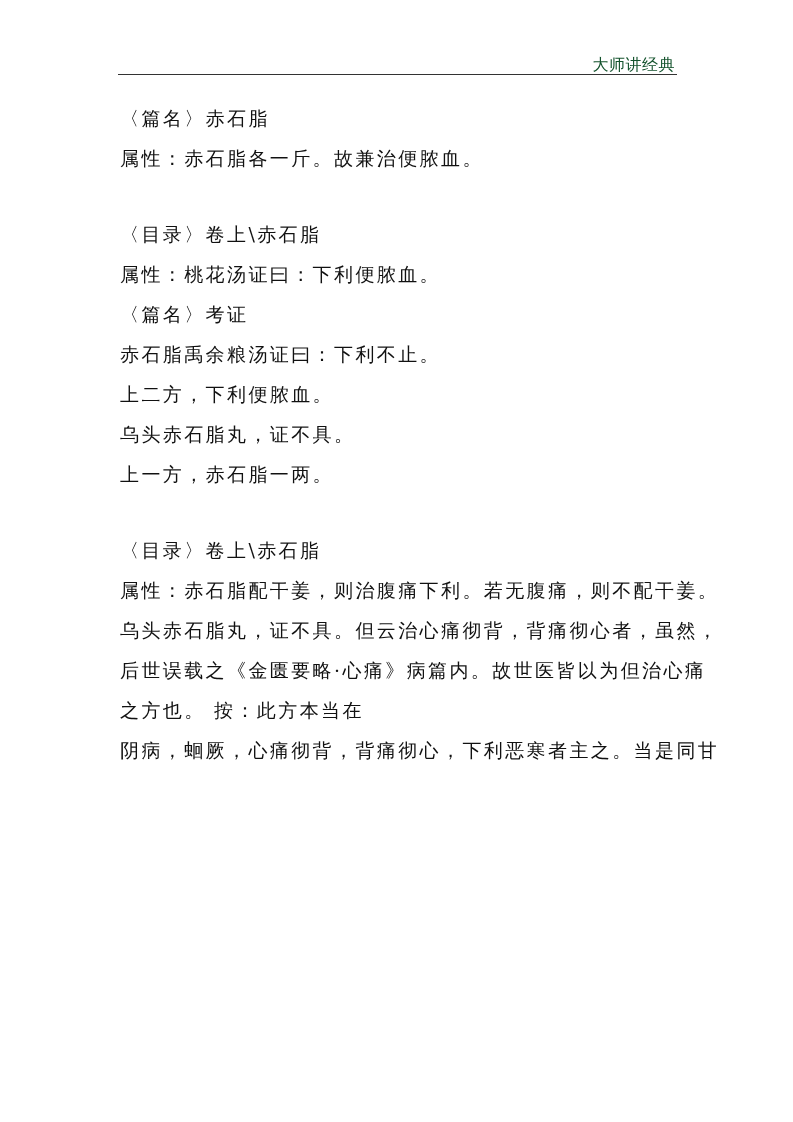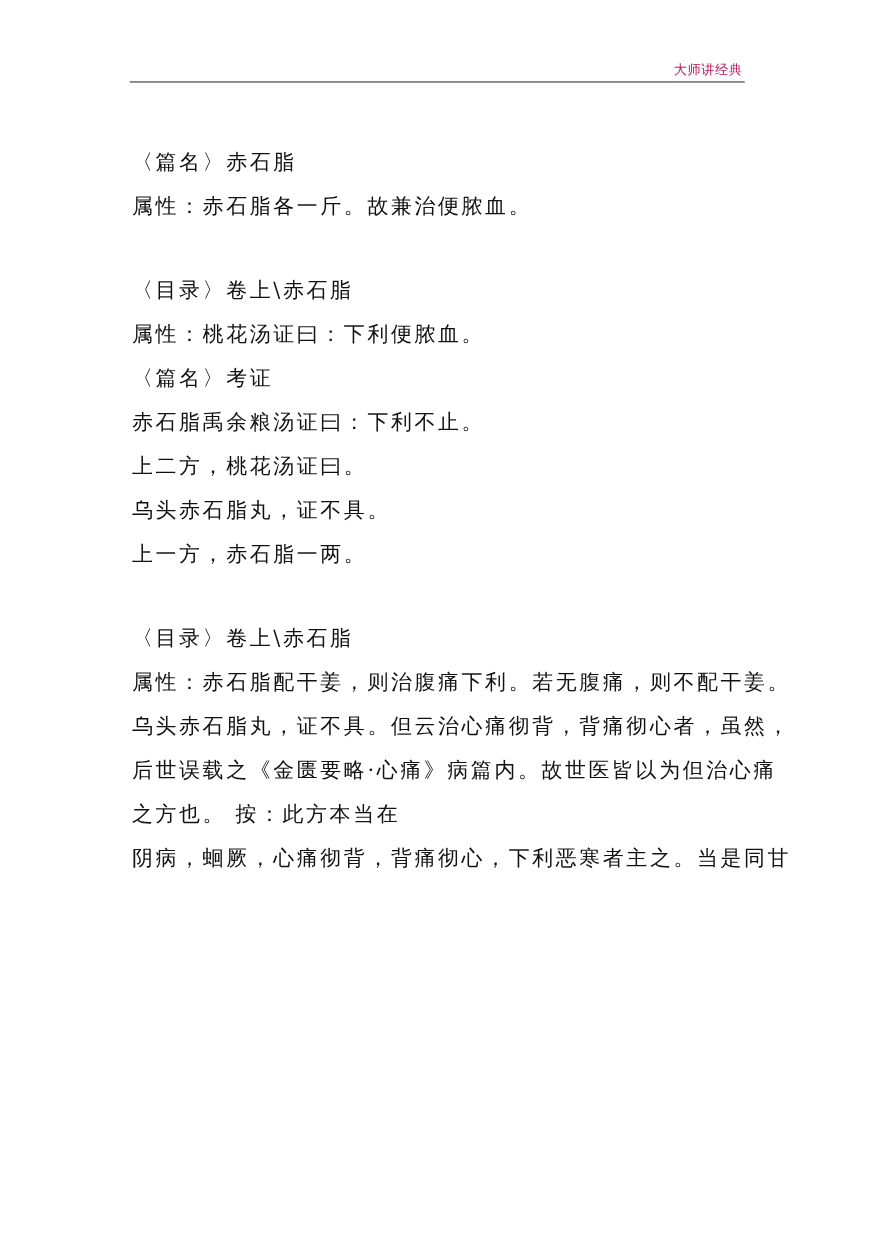--- a/index.html
+++ b/index.html
@@ -1,22 +1,22 @@
 <!DOCTYPE html>
 <html><head>
 <meta charset="utf-8">
 <style>
   html, body { margin: 0; padding: 0; background: #ffffff; }
   body { width: 793px; height: 1122px; position: relative; overflow: hidden;
          font-family: "DejaVu Serif", "Liberation Serif", serif; color: #111; }
   .header { position: absolute; left: 118px; top: 52px; width: 559px; height: 22px;
             border-bottom: 1px solid #333; }
-  .header-title { position: absolute; right: 2px; top: 3px; font-size: 12px;
-                  color: #be185d; font-family: "DejaVu Sans", sans-serif; letter-spacing: 0.5px; }
-  .content { position: absolute; left: 120px; top: 100px; width: 560px; margin-top: 30px; }
+  .header-title { position: absolute; right: 2px; top: 3px; font-size: 16px;
+                  color: #14532d; font-family: "DejaVu Sans", sans-serif; letter-spacing: 0.5px; }
+  .content { position: absolute; left: 120px; top: 100px; width: 560px; }
   .line { font-size: 19px; height: 40px; line-height: 36px; white-space: nowrap;
           letter-spacing: 2.4px; }
   .blank { height: 36px; }
 </style>
 </head>
 <body>
 
 <div class="header">
   <span class="header-title">大师讲经典</span>
 </div>
@@ -26,21 +26,21 @@
     <div class="line">〈篇名〉赤石脂</div>
     <div class="line">属性：赤石脂各一斤。故兼治便脓血。</div>
   </div>
   <div class="blank"></div>
 
   <div class="section">
     <div class="line">〈目录〉卷上\赤石脂</div>
     <div class="line">属性：桃花汤证曰：下利便脓血。</div>
     <div class="line">〈篇名〉考证</div>
     <div class="line">赤石脂禹余粮汤证曰：下利不止。</div>
-    <div class="line">上二方，桃花汤证曰。</div>
+    <div class="line">上二方，下利便脓血。</div>
     <div class="line">乌头赤石脂丸，证不具。</div>
     <div class="line">上一方，赤石脂一两。</div>
   </div>
   <div class="blank"></div>
 
   <div class="section">
     <div class="line">〈目录〉卷上\赤石脂</div>
     <div class="line">属性：赤石脂配干姜，则治腹痛下利。若无腹痛，则不配干姜。</div>
     <div class="line">乌头赤石脂丸，证不具。但云治心痛彻背，背痛彻心者，虽然，</div>
     <div class="line">后世误载之《金匮要略·心痛》病篇内。故世医皆以为但治心痛</div>

